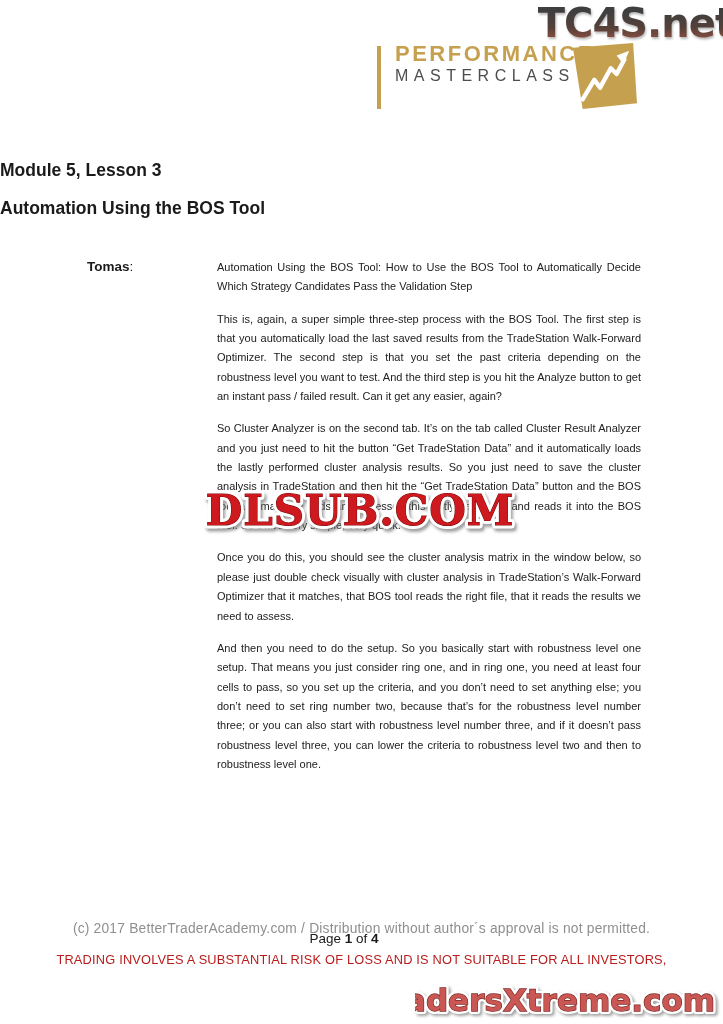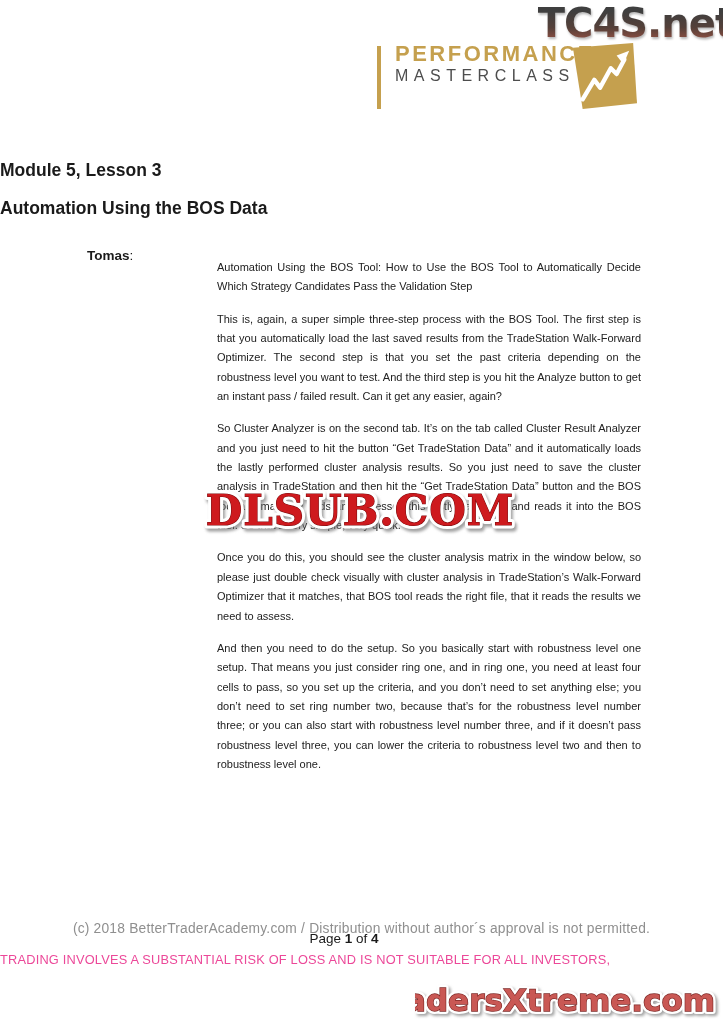--- a/index.html
+++ b/index.html
@@ -32,21 +32,21 @@
   .logo-l2 { font-size:22px; font-weight:bold; color:#c5a04e; letter-spacing:2.5px; line-height:22px; }
   .logo-l3 { font-size:16px; font-weight:400; color:#4d4d4d; letter-spacing:5.5px; line-height:21px; }
   .logo-mark { margin-left:4px; margin-top:0px; }
 
   
   .title-block { position:absolute; left:0; top:160px; width:723px; color:#1a1a1a; }
   .title    { font-size:17.5px; font-weight:bold; }
   .subtitle { font-size:17.5px; font-weight:bold; margin-top:17px; }
 
   
-  .speaker { position:absolute; left:87px; top:248px; font-size:13.5px; color:#1a1a1a; }
+  .speaker { position:absolute; left:87px; top:259px; font-size:13.5px; color:#1a1a1a; }
   .speaker .sp-name { font-weight:bold; }
   .body-col {
     position:absolute; left:217px; top:258px; width:424px;
     font-size:11px; line-height:19.35px; text-align:justify;
   }
   .body-col p { margin:0 0 13px 0; }
 
   
   .dlsub-wrap {
     position:absolute; left:204px; top:481px; z-index:5;
@@ -60,22 +60,22 @@
   .dlsub-front { fill:#ce1a1e; stroke:#7c0d10; stroke-width:1.1; paint-order:stroke; }
 
   
   .pagenum { position:absolute; left:0; top:883px; width:688px; text-align:center; font-size:13.5px; color:#1a1a1a;margin-top:48px; }
   .pagenum b { font-weight:bold; }
   .copyright {
     position:absolute; left:0; top:921px; width:723px; text-align:center;
     font-size:13.8px; color:#8f8f8f; letter-spacing:0.2px;
   }
   .disclaimer {
-    position:absolute; left:0; top:951px; width:723px; 
-    font-size:12.8px; line-height:17px; color:#ec4899; letter-spacing:0.2px;
+    position:absolute; left:0; top:951px; width:723px; text-align:center;
+    font-size:12.8px; line-height:17px; color:#b91c1c; letter-spacing:0.2px;
   }
 
   
   .txtreme-wrap {
     position:absolute; left:415px; top:978px; z-index:5;
     filter:drop-shadow(2px 2px 1.5px rgba(100,100,100,0.6));
   }
   .txtreme-wrap text {
     font-family:"DejaVu Sans", sans-serif; font-weight:bold; font-size:31px;
   }
@@ -97,41 +97,41 @@
     </div>
     <svg class="logo-mark" width="70" height="66" viewBox="0 0 68 68" aria-hidden="true">
       <polygon points="2,5 64,0 68,62 12,68" fill="#c5a04e"></polygon>
       <polyline points="12,58 24,38 30,46 41,26 47,32 55,17" fill="none" stroke="#ffffff" stroke-width="4.5" stroke-linecap="round" stroke-linejoin="round"></polyline>
       <polygon points="60,8 47,13 54,22" fill="#ffffff"></polygon>
     </svg>
   </div>
 
   <div class="title-block">
     <div class="title">Module 5, Lesson 3</div>
-    <div class="subtitle">Automation Using the BOS Data</div>
+    <div class="subtitle">Automation Using the BOS Tool</div>
   </div>
 
   <div class="speaker"><span class="sp-name">Tomas</span><span>:</span></div>
 
   <div class="body-col">
     <p>Automation Using the BOS Tool: How to Use the BOS Tool to Automatically Decide Which Strategy Candidates Pass the Validation Step</p>
     <p>This is, again, a super simple three-step process with the BOS Tool. The first step is that you automatically load the last saved results from the TradeStation Walk-Forward Optimizer. The second step is that you set the past criteria depending on the robustness level you want to test. And the third step is you hit the Analyze button to get an instant pass / failed result. Can it get any easier, again?</p>
     <p>So Cluster Analyzer is on the second tab. It’s on the tab called Cluster Result Analyzer and you just need to hit the button “Get TradeStation Data” and it automatically loads the lastly performed cluster analysis results. So you just need to save the cluster analysis in TradeStation and then hit the “Get TradeStation Data” button and the BOS tool automatically finds and accesses this lastly saved file and reads it into the BOS tool. So that’s very simple, very quick.</p>
     <p>Once you do this, you should see the cluster analysis matrix in the window below, so please just double check visually with cluster analysis in TradeStation’s Walk-Forward Optimizer that it matches, that BOS tool reads the right file, that it reads the results we need to assess.</p>
     <p>And then you need to do the setup. So you basically start with robustness level one setup. That means you just consider ring one, and in ring one, you need at least four cells to pass, so you set up the criteria, and you don’t need to set anything else; you don’t need to set ring number two, because that’s for the robustness level number three; or you can also start with robustness level number three, and if it doesn’t pass robustness level three, you can lower the criteria to robustness level two and then to robustness level one.</p>
   </div>
 
   <svg class="dlsub-wrap" width="312" height="60" viewBox="0 0 312 60" aria-hidden="true">
     <text class="dlsub-back" x="156" y="44" text-anchor="middle">DLSUB.COM</text>
     <text class="dlsub-front" x="156" y="44" text-anchor="middle">DLSUB.COM</text>
   </svg>
 
   <div class="pagenum"><span>Page</span> <b>1</b> <span>of</span> <b>4</b></div>
 
-  <div class="copyright">(c) 2018 BetterTraderAcademy.com / Distribution without author´s approval is not permitted.</div>
+  <div class="copyright">(c) 2017 BetterTraderAcademy.com / Distribution without author´s approval is not permitted.</div>
 
   <div class="disclaimer">
     <div>TRADING INVOLVES A SUBSTANTIAL RISK OF LOSS AND IS NOT SUITABLE FOR ALL INVESTORS,</div>
   </div>
 
   <svg class="txtreme-wrap" width="305" height="46" viewBox="0 0 305 46" aria-hidden="true">
     <text class="tx-back" x="300" y="33" text-anchor="end">TradersXtreme.com</text>
     <text class="tx-front" x="300" y="33" text-anchor="end">TradersXtreme.com</text>
   </svg>
 

